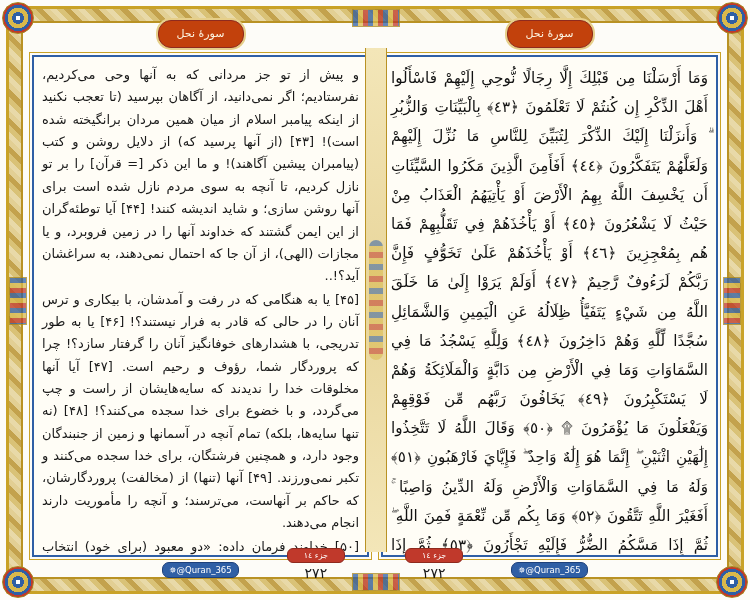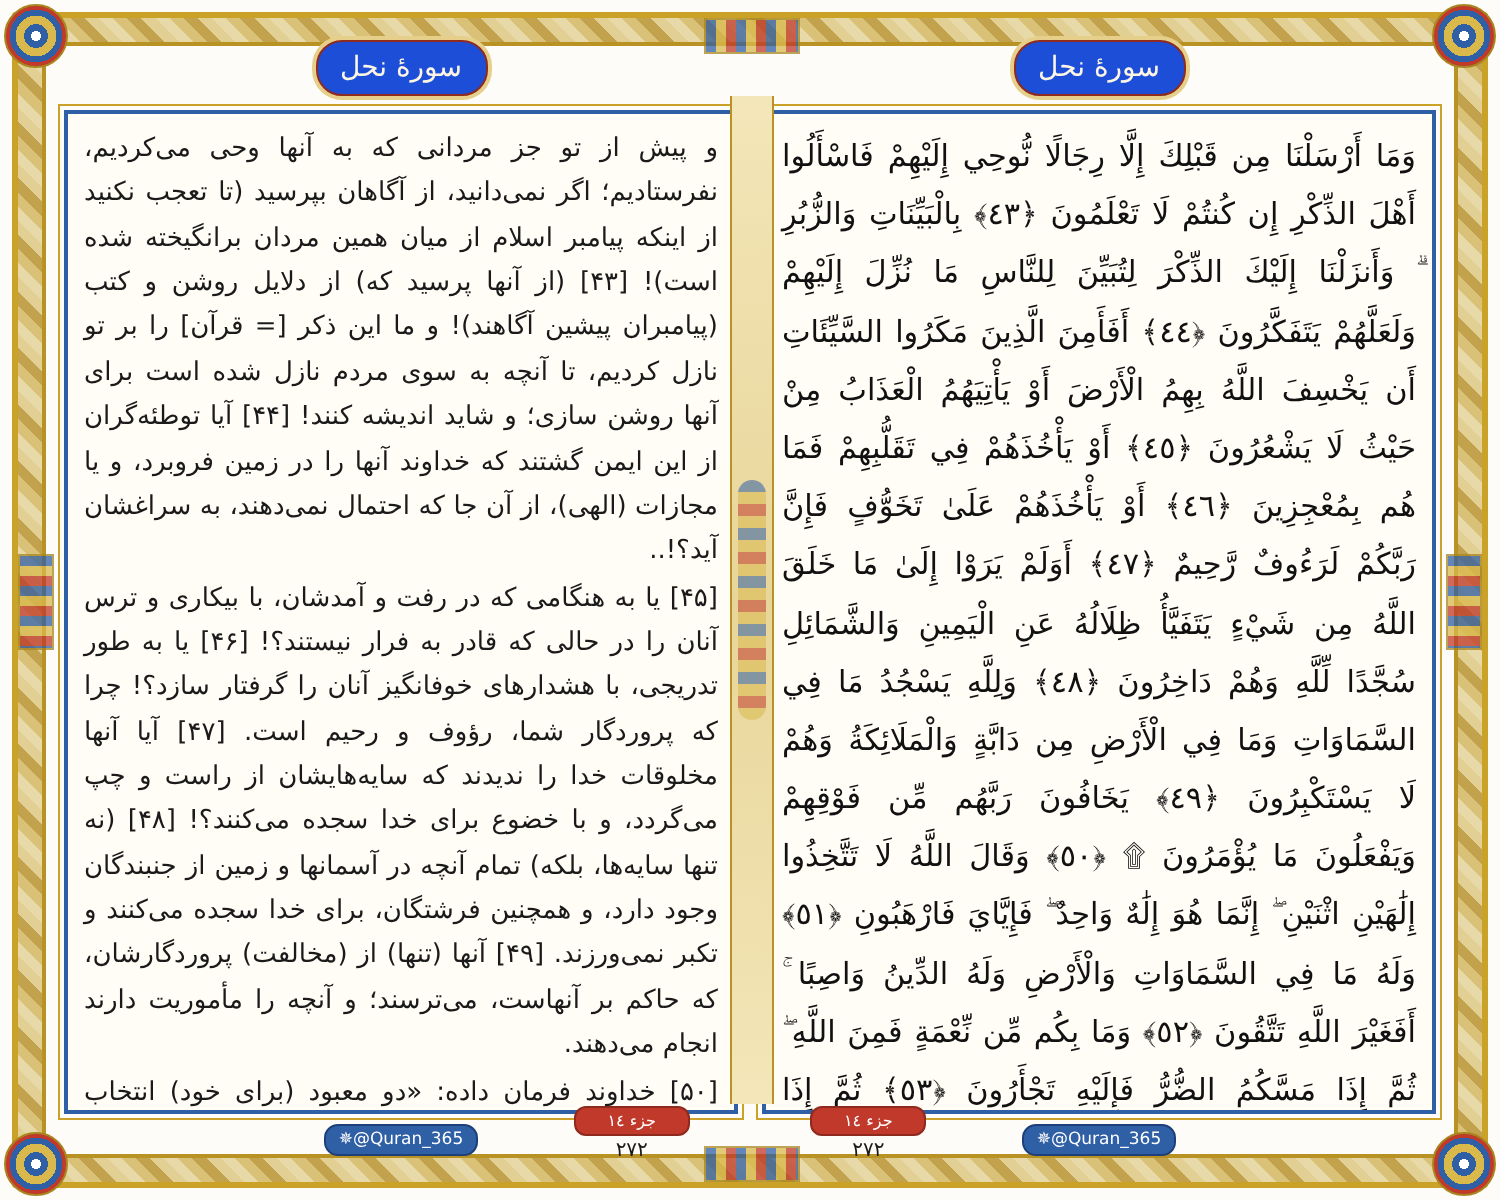--- a/index.html
+++ b/index.html
@@ -101,26 +101,26 @@
     border-radius: 7px;
   }
 
   
   .sura-badge {
     position: relative;
     width: 84px;
     height: 26px;
     margin-top: -2px;
     margin-bottom: 7px;
-    background: #1d4ed8;
+    background: #c2410c;
     border: 1.5px solid #8e2a1e;
     border-radius: 13px / 13px;
     color: #fdf6e3;
     font-family: "DejaVu Sans", sans-serif;
-    font-size: 14px;
+    font-size: 11px;
     line-height: 26px;
     text-align: center;
     direction: rtl;
     box-shadow: 0 0 0 2px #e6cf8a;
     z-index: 6;
   }
 
   
   .text-frame {
     position: relative;
@@ -203,21 +203,21 @@
     color: #fff;
     font-size: 8px;
     line-height: 13px;
     padding: 0 16px;
     border-radius: 6px;
     border: 1px solid #8e2a1e;
     margin-bottom: 2px;
   }
   .page-no {
     color: #1a1a1a;
-    font-size: 10px;
+    font-size: 14px;
   }
 
   
   .side-medallion {
     position: absolute;
     width: 16px; height: 46px;
     background: repeating-linear-gradient(to bottom, #2f5fa5 0 5px, #d9b94c 5px 10px, #c0392b 10px 15px);
     opacity: .75;
     border: 1px solid #a8861f;
     z-index: 4;

